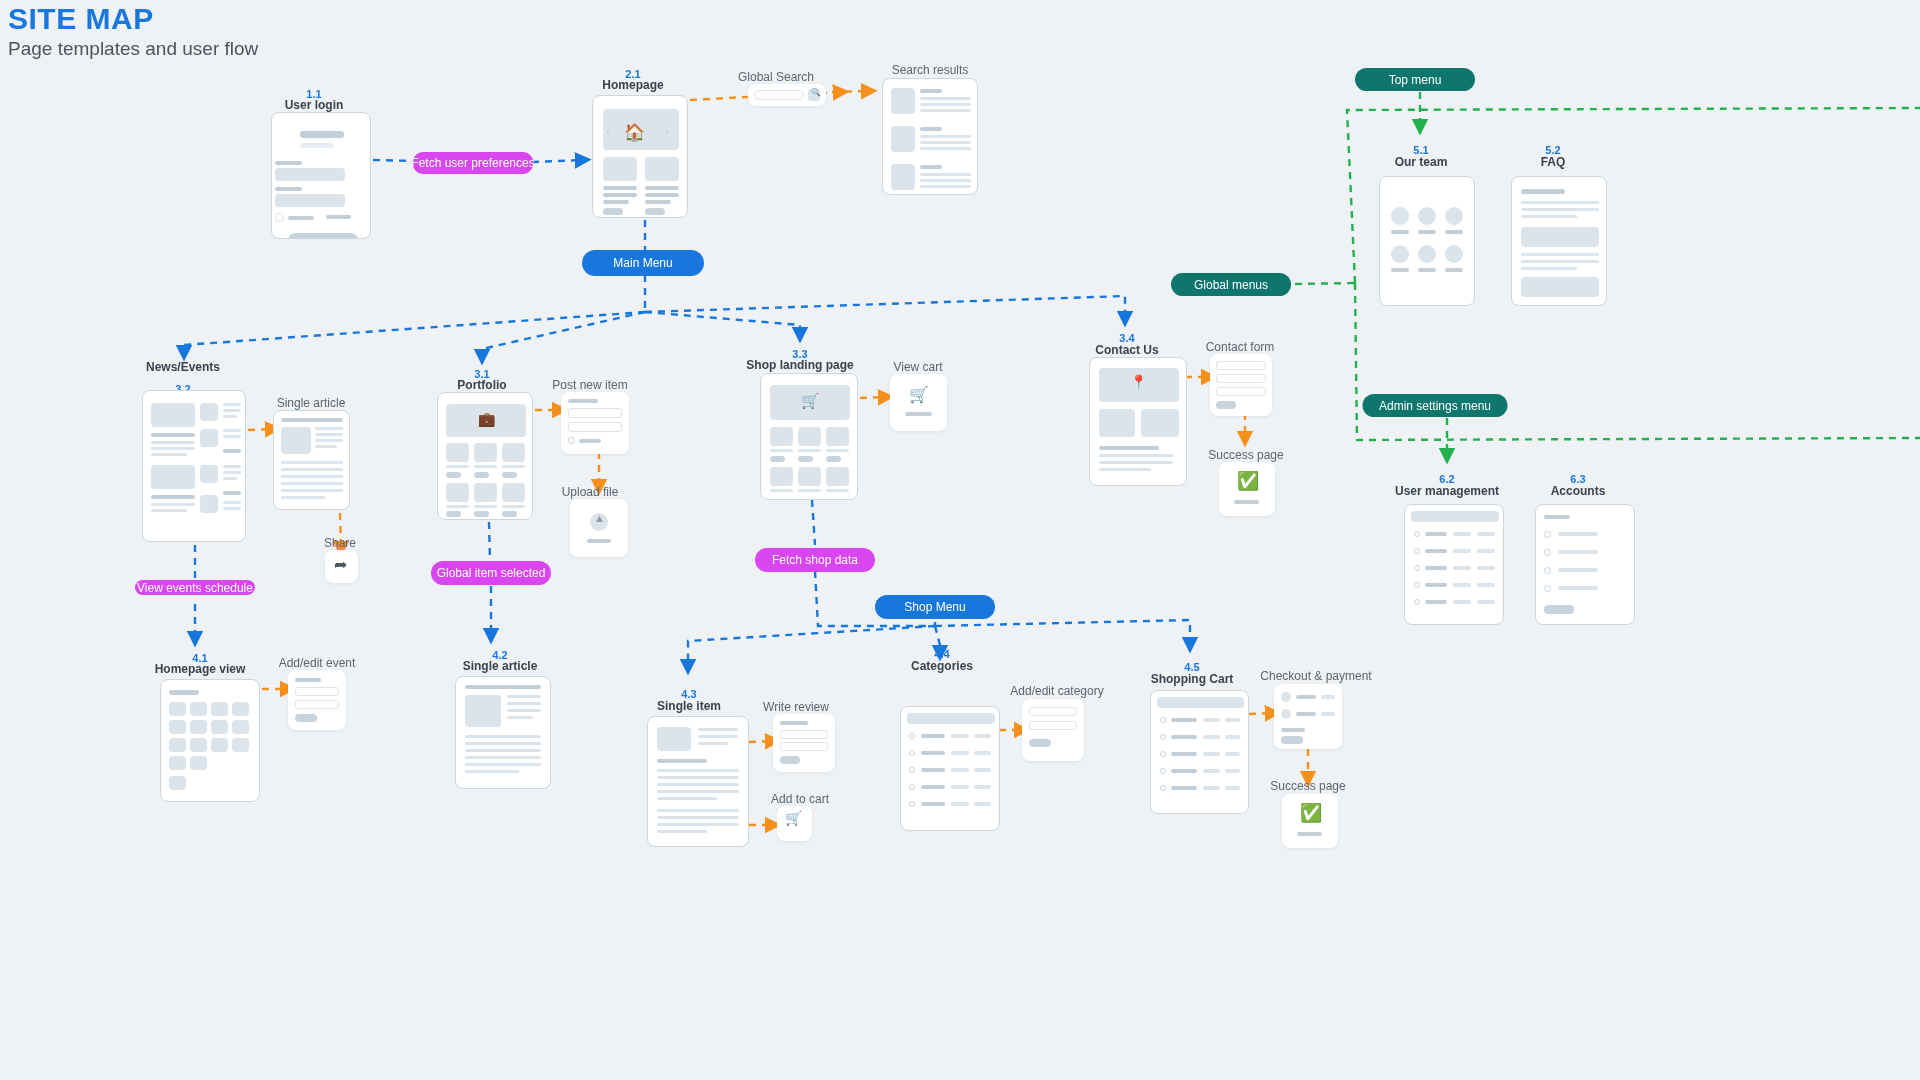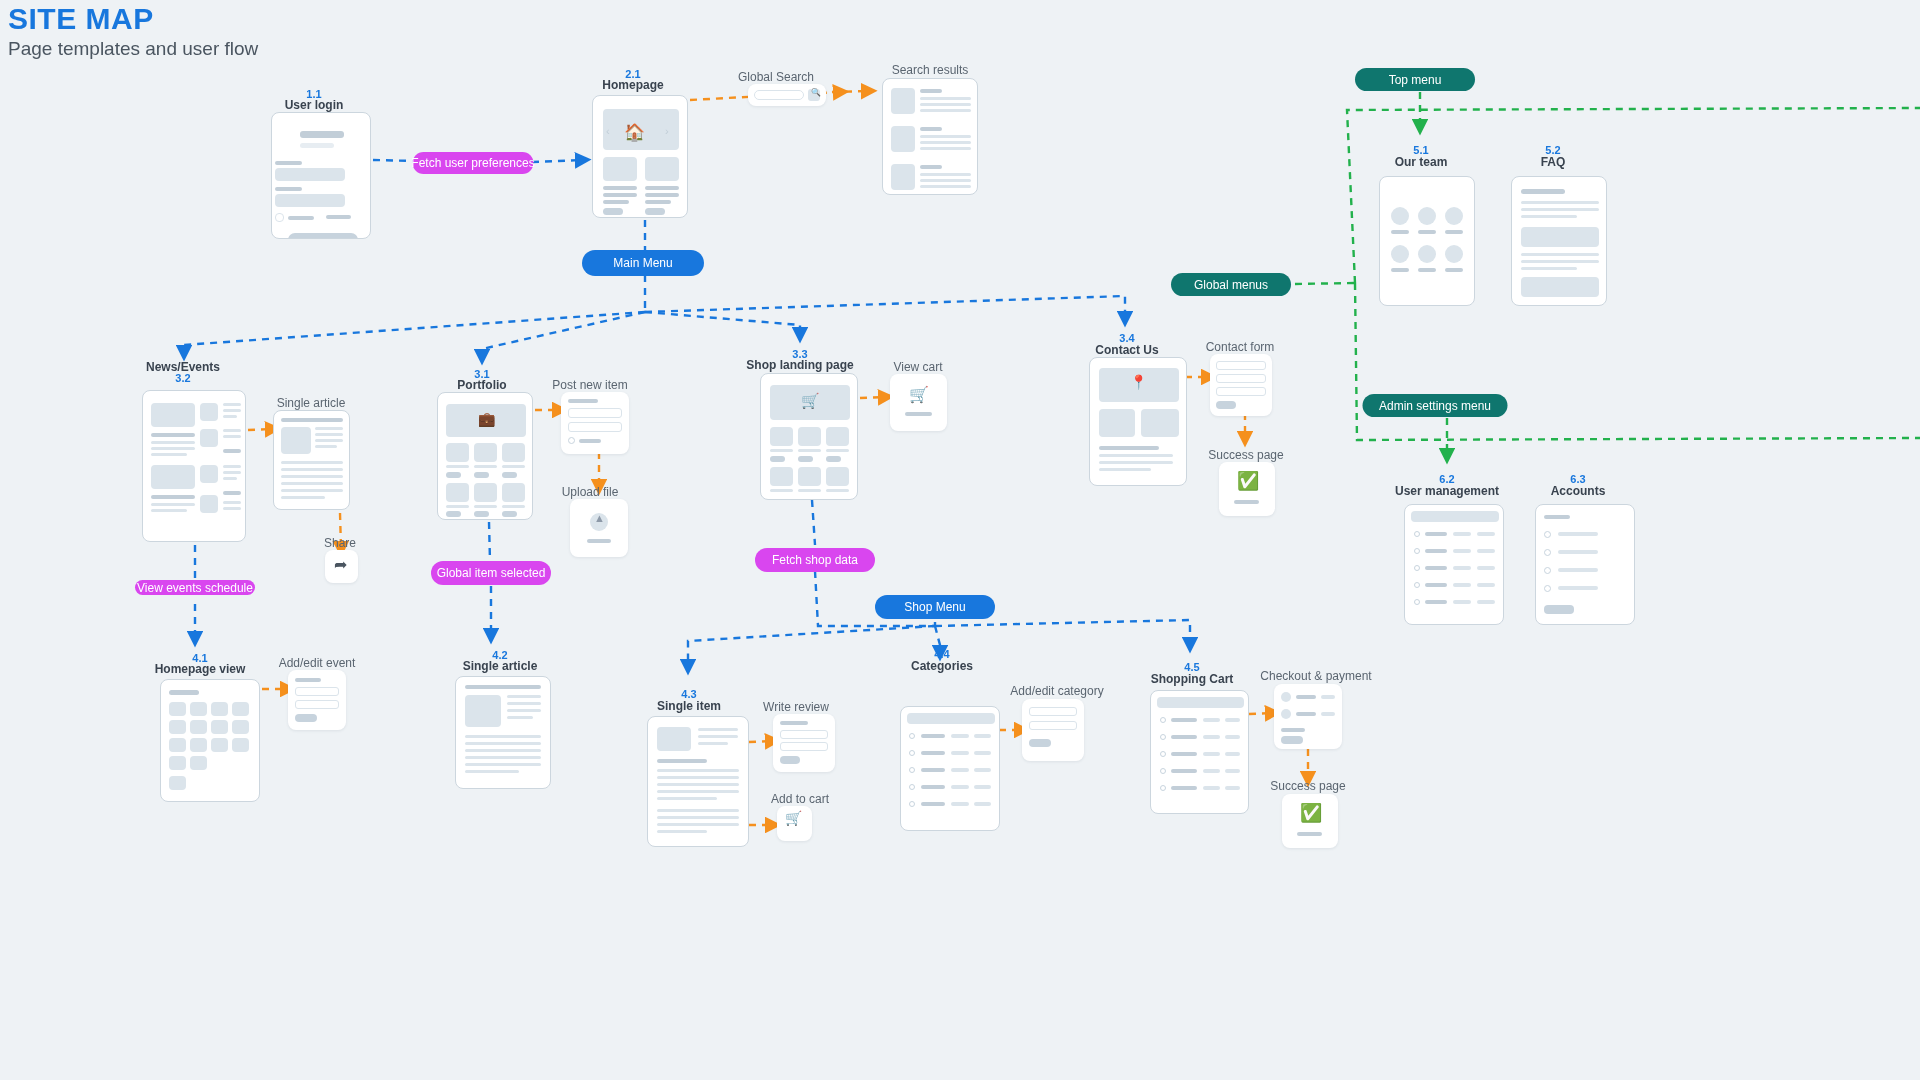--- a/index.html
+++ b/index.html
@@ -208,21 +208,21 @@
     <div class="bar d" style="left:37px;top:86px;width:22px;height:4px"></div>
     <div class="bar" style="left:37px;top:94px;width:51px;height:3px"></div>
     <div class="bar" style="left:37px;top:100px;width:51px;height:3px"></div>
     <div class="bar" style="left:37px;top:106px;width:51px;height:3px"></div>
   </div>
 
   <div class="pill blue" style="left:643px;top:250px;width:122px;height:26px">
     <span>Main Menu</span>
   </div>
 
-  <div class="node-num" style="left:183px;top:372px">3.2</div>
+  <div class="node-num" style="left:183px;top:383px">3.2</div>
   <div class="node-title" style="left:183px;top:360px">News/Events</div>
   <div class="card" style="left:142px;top:390px;width:104px;height:152px">
     <div class="blk" style="left:8px;top:12px;width:44px;height:24px"></div>
     <div class="blk" style="left:57px;top:12px;width:18px;height:18px"></div>
     <div class="bar" style="left:80px;top:12px;width:18px;height:3px"></div>
     <div class="bar" style="left:80px;top:18px;width:18px;height:3px"></div>
     <div class="bar" style="left:80px;top:24px;width:14px;height:3px"></div>
     <div class="bar d" style="left:8px;top:42px;width:44px;height:4px"></div>
     <div class="bar" style="left:8px;top:50px;width:44px;height:3px"></div>
     <div class="bar" style="left:8px;top:56px;width:44px;height:3px"></div>

